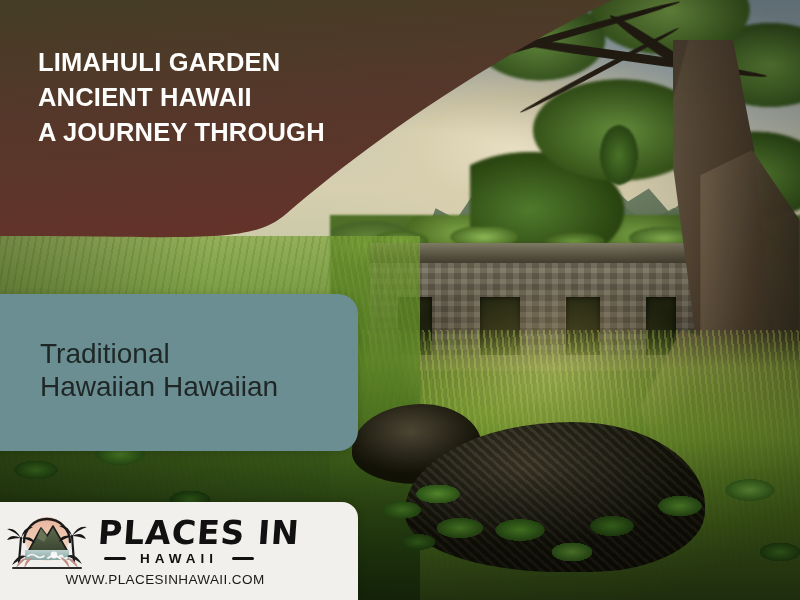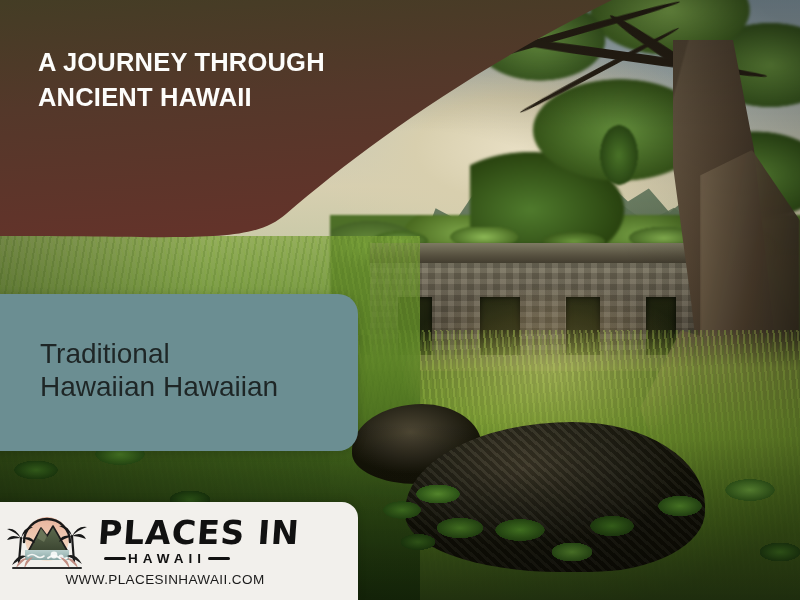--- a/index.html
+++ b/index.html
@@ -249,21 +249,21 @@
   .logo-title{
     font-family:"DejaVu Sans", sans-serif;
     font-weight:bold;
     font-size:33px;
     line-height:34px;
     color:#111;
     letter-spacing:1px;
     transform:skewX(-4deg);
   }
   .logo-sub{
-    display:flex;align-items:center;gap:2px;
+    display:flex;align-items:center;gap:14px;
     margin-top:1px;transform:translateX(6px);text-align:right;
   }
   .logo-sub .dash{display:block;width:22px;height:3px;background:#111;border-radius:2px;}
   .logo-sub .w{
     font-size:13.5px;font-weight:bold;color:#111;letter-spacing:5px;
     font-family:"Liberation Sans", sans-serif;
   }
   .logo-url{
     position:absolute;left:0;top:70px;width:358px;text-align:center;
     font-size:13.5px;color:#1b1b1b;letter-spacing:.4px;
@@ -327,22 +327,23 @@
           <stop offset="0%" stop-color="#443d25"></stop>
           <stop offset="45%" stop-color="#54382a"></stop>
           <stop offset="100%" stop-color="#63332a"></stop>
         </linearGradient>
       </defs>
       <path d="M0,0 L612,0 C470,70 360,150 286,214 C250,245 196,236 0,236 Z" fill="url(#ovg)"></path>
     </svg>
   </div>
 
   <div class="title">
+    <span class="ln">LIMAHULI GARDEN</span>
+    <span class="ln">ANCIENT HAWAII</span>
     <span class="ln">A JOURNEY THROUGH</span>
-    <span class="ln">ANCIENT HAWAII</span>
   </div>
 
   <div class="subcard">
     <div class="subtext">
       <span class="ln">Traditional</span>
       <span class="ln">Hawaiian Hawaiian</span>
     </div>
   </div>
 
   <div class="logocard">

